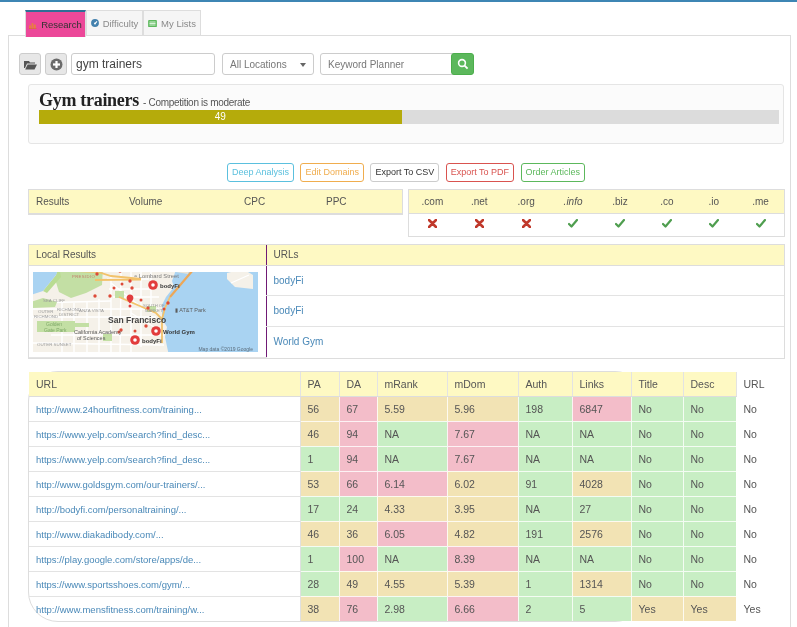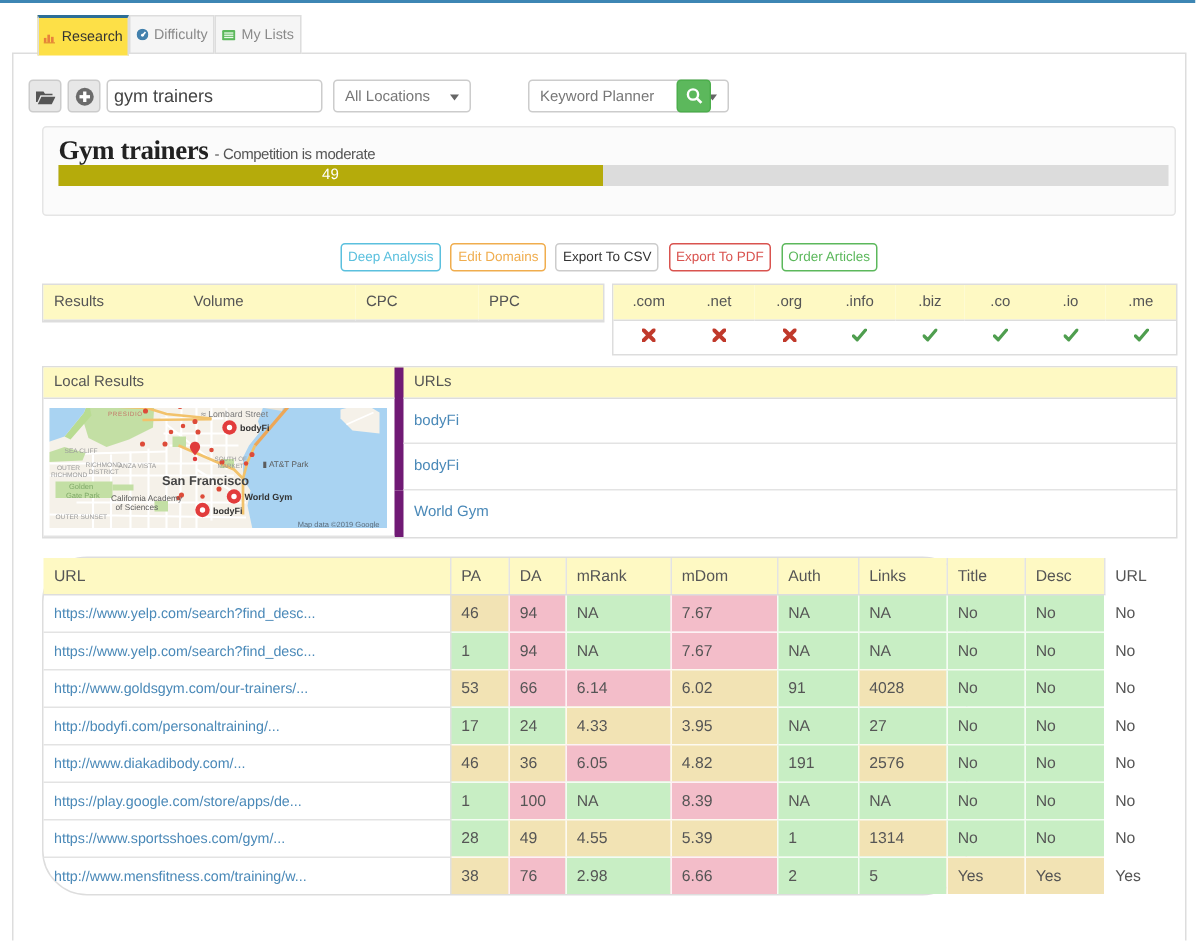--- a/index.html
+++ b/index.html
@@ -2,21 +2,21 @@
 <html><head>
 <meta charset="utf-8">
 <style>
 * { margin:0; padding:0; box-sizing:border-box; }
 body { font-family:"Liberation Sans", sans-serif; background:#fff; }
 #page { position:relative; width:797px; height:627px; overflow:hidden; background:#fff; }
 .topbar { position:absolute; left:0; top:0; width:797px; height:2px; background:#3d86b4; }
 .panel { position:absolute; left:8px; top:35px; width:783px; height:640px; border:1px solid #ddd; background:#fff; }
 
 .tab { position:absolute; top:10px; height:26px; font-size:9.5px; color:#8a8a8a; background:#f5f5f5; border:1px solid #ddd; display:flex; align-items:center; justify-content:center; z-index:3; }
-.tab.active { background:#fde047; border-top:2px solid #2d6e96; border-bottom:none; color:#333; height:27px; }
+.tab.active { background:#ec4899; border-top:2px solid #2d6e96; border-bottom:none; color:#333; height:27px; }
 .tab svg { margin-right:4px; }
 
 .sbtn { position:absolute; top:53px; width:22px; height:22px; background:#e7e7e7; border:1px solid #ccc; border-radius:3px; display:flex; align-items:center; justify-content:center; }
 .inp { position:absolute; top:53px; height:22px; border:1px solid #ccc; border-radius:3px; background:#fff; font-size:12px; color:#444; padding-left:4px; display:flex; align-items:center; }
 .sel { position:absolute; top:53px; height:22px; border:1px solid #ccc; border-radius:3px; background:#fff; font-size:10px; color:#777; padding-left:7px; display:flex; align-items:center; }
 .caret { position:absolute; right:7px; top:9px; width:0; height:0; border-left:3.5px solid transparent; border-right:3.5px solid transparent; border-top:4px solid #666; }
 .searchbtn { position:absolute; left:451px; top:53px; width:23px; height:22px; background:#5cb85c; border:1px solid #4cae4c; border-radius:3px; display:flex; align-items:center; justify-content:center; }
 
 .kw { position:absolute; left:28px; top:84px; width:756px; height:60px; background:#fbfbfb; border:1px solid #e5e5e5; border-radius:3px; }
 .kw h1 { position:absolute; left:10px; top:5px; font-family:"Liberation Serif", serif; font-size:18px; letter-spacing:-0.3px; color:#222; font-weight:bold; }
@@ -32,21 +32,21 @@
 .t table { width:100%; table-layout:fixed; }
 .t { border:1px solid #ddd; }
 .t th { background:#fef9c3; font-weight:normal; color:#555; text-align:left; padding:0 0 0 7px; border-bottom:1px solid #ddd; }
 .t td { padding:0 0 0 7px; border-bottom:1px solid #e3e3e3; }
 .t tr:last-child td { border-bottom:none; }
 .t td.mk { text-align:center; padding:0; }
 .t.hb th { font-weight:normal; }
 #bigt th, #bigt td { border-left:1px solid #e3e3e3; }
 #bigt th { border-bottom:1px solid #ddd; }
 #bigt tr > *:first-child { border-left:none; }
-#loc th + th, #loc td.r { border-left:6px solid #701a75; }
+#loc th + th, #loc td.r { border-left:1px solid #701a75; }
 #bigt td.G, #bigt td.Y, #bigt td.P { border-left-color:rgba(255,255,255,.8); border-bottom-color:rgba(255,255,255,.8); }
 #bigt td:nth-child(2) { border-left-color:#e0e0e0; }
 a.lnk { color:#4a89b8; text-decoration:none; }
 #bigt a.lnk { font-size:9.5px; }
 .G { background:#c8eec4; }
 .Y { background:#f2e3b4; }
 .P { background:#f3bdc9; }
 </style>
 </head>
 <body>
@@ -89,21 +89,21 @@
   </div>
   <div class="sbtn" style="left:45px;">
     <svg width="13" height="13" viewBox="0 0 13 13">
         <circle cx="6.5" cy="6.5" r="6" fill="#6b6b6b"></circle>
         <rect x="5.4" y="3" width="2.2" height="7" fill="#fff"></rect>
         <rect x="3" y="5.4" width="7" height="2.2" fill="#fff"></rect>
       </svg>
   </div>
   <div class="inp" style="left:71px; width:144px;">gym trainers</div>
   <div class="sel" style="left:222px; width:92px;">All Locations<span class="caret"></span></div>
-  <div class="sel" style="left:320px; width:134px;margin-left:32px;">Keyword Planner<span class="caret"></span></div>
+  <div class="sel" style="left:320px; width:150px;">Keyword Planner<span class="caret"></span></div>
   <div class="searchbtn">
     <svg width="12" height="12" viewBox="0 0 12 12">
         <circle cx="5" cy="5" r="3.4" fill="none" stroke="#fff" stroke-width="1.6"></circle>
         <line x1="7.6" y1="7.6" x2="10.6" y2="10.6" stroke="#fff" stroke-width="1.8"></line>
       </svg>
   </div>
 
   <div class="kw">
     <h1>Gym trainers <span class="sub">- Competition is moderate</span></h1>
     <div class="track">
@@ -137,21 +137,21 @@
     </tbody>
       </table>
   </div>
   <div class="t" style="left:408px; top:189px; width:377px;">
     <table>
       <tbody>
           <tr style="height:23px;">
             <th style="text-align:center; padding:0;">.com</th>
             <th style="text-align:center; padding:0;">.net</th>
             <th style="text-align:center; padding:0;">.org</th>
-            <th style="text-align:center; padding:0;">.info</th>
+            <th style="text-align:center; padding:0;font-style:italic;">.info</th>
             <th style="text-align:center; padding:0;">.biz</th>
             <th style="text-align:center; padding:0;">.co</th>
             <th style="text-align:center; padding:0;">.io</th>
             <th style="text-align:center; padding:0;">.me</th>
           </tr>
       <tr style="height:23px;">
         <td class="mk"><svg width="9" height="9" viewBox="0 0 9 9">
                 <path d="M1 1 L8 8 M8 1 L1 8" stroke="#c0392b" stroke-width="2.6" stroke-linecap="round"></path>
               </svg></td>
             <td class="mk"><svg width="9" height="9" viewBox="0 0 9 9">
@@ -334,20 +334,32 @@
             <th>DA</th>
             <th>mRank</th>
             <th>mDom</th>
             <th>Auth</th>
             <th>Links</th>
             <th>Title</th>
             <th>Desc</th>
             <th>URL</th>
           </tr>
       <tr style="height:25px;">
+            <td><a class="lnk">http://www.24hourfitness.com/training...</a></td>
+            <td class="Y">56</td>
+            <td class="P">67</td>
+            <td class="Y">5.59</td>
+            <td class="Y">5.96</td>
+            <td class="G">198</td>
+            <td class="P">6847</td>
+            <td class="G">No</td>
+            <td class="G">No</td>
+            <td class="G">No</td>
+          </tr>
+      <tr style="height:25px;">
             <td><a class="lnk">https://www.yelp.com/search?find_desc...</a></td>
             <td class="Y">46</td>
             <td class="P">94</td>
             <td class="G">NA</td>
             <td class="P">7.67</td>
             <td class="G">NA</td>
             <td class="G">NA</td>
             <td class="G">No</td>
             <td class="G">No</td>
             <td class="G">No</td>

